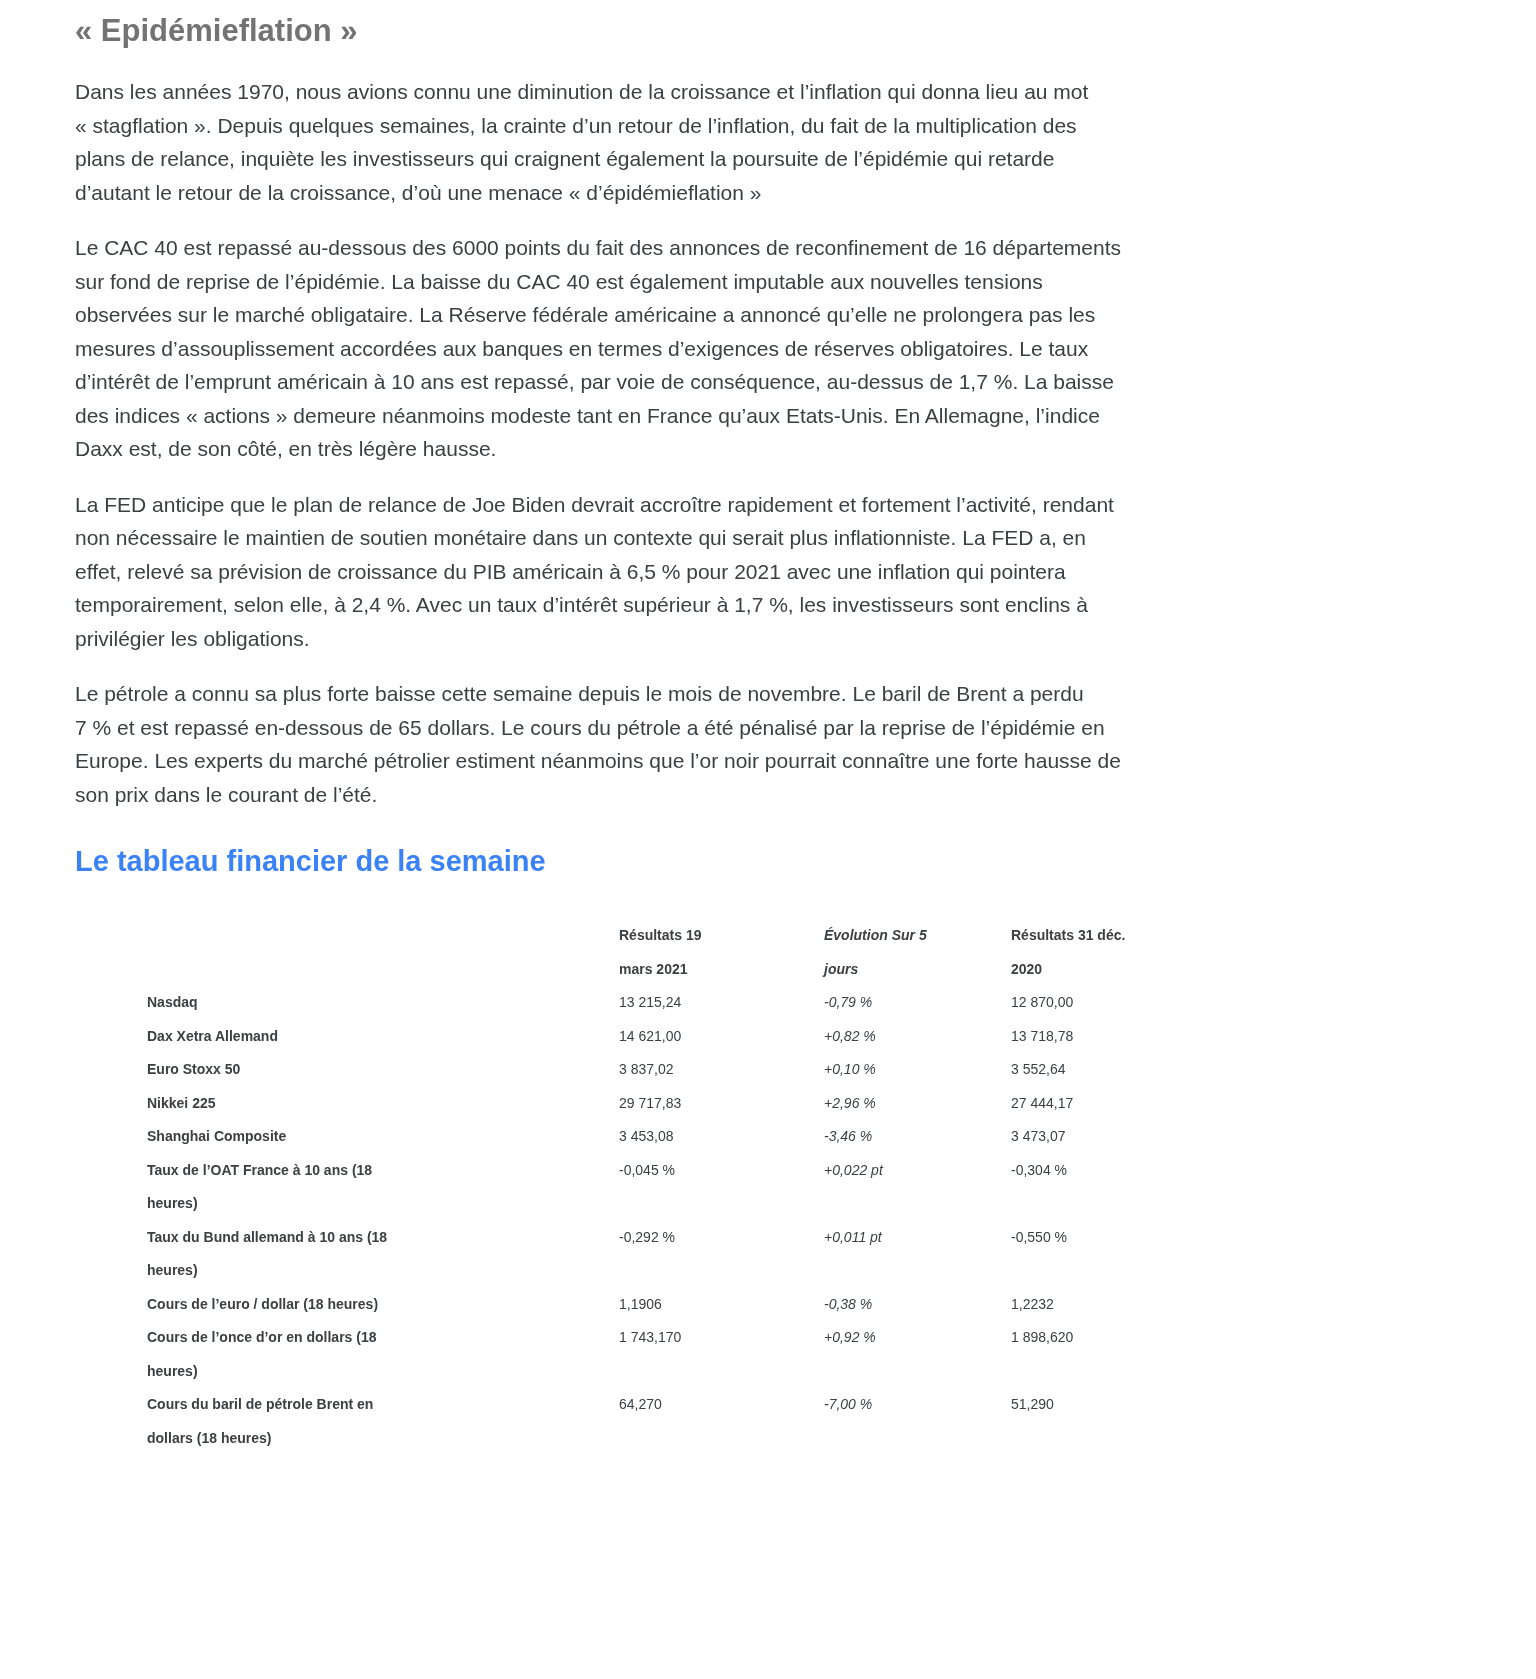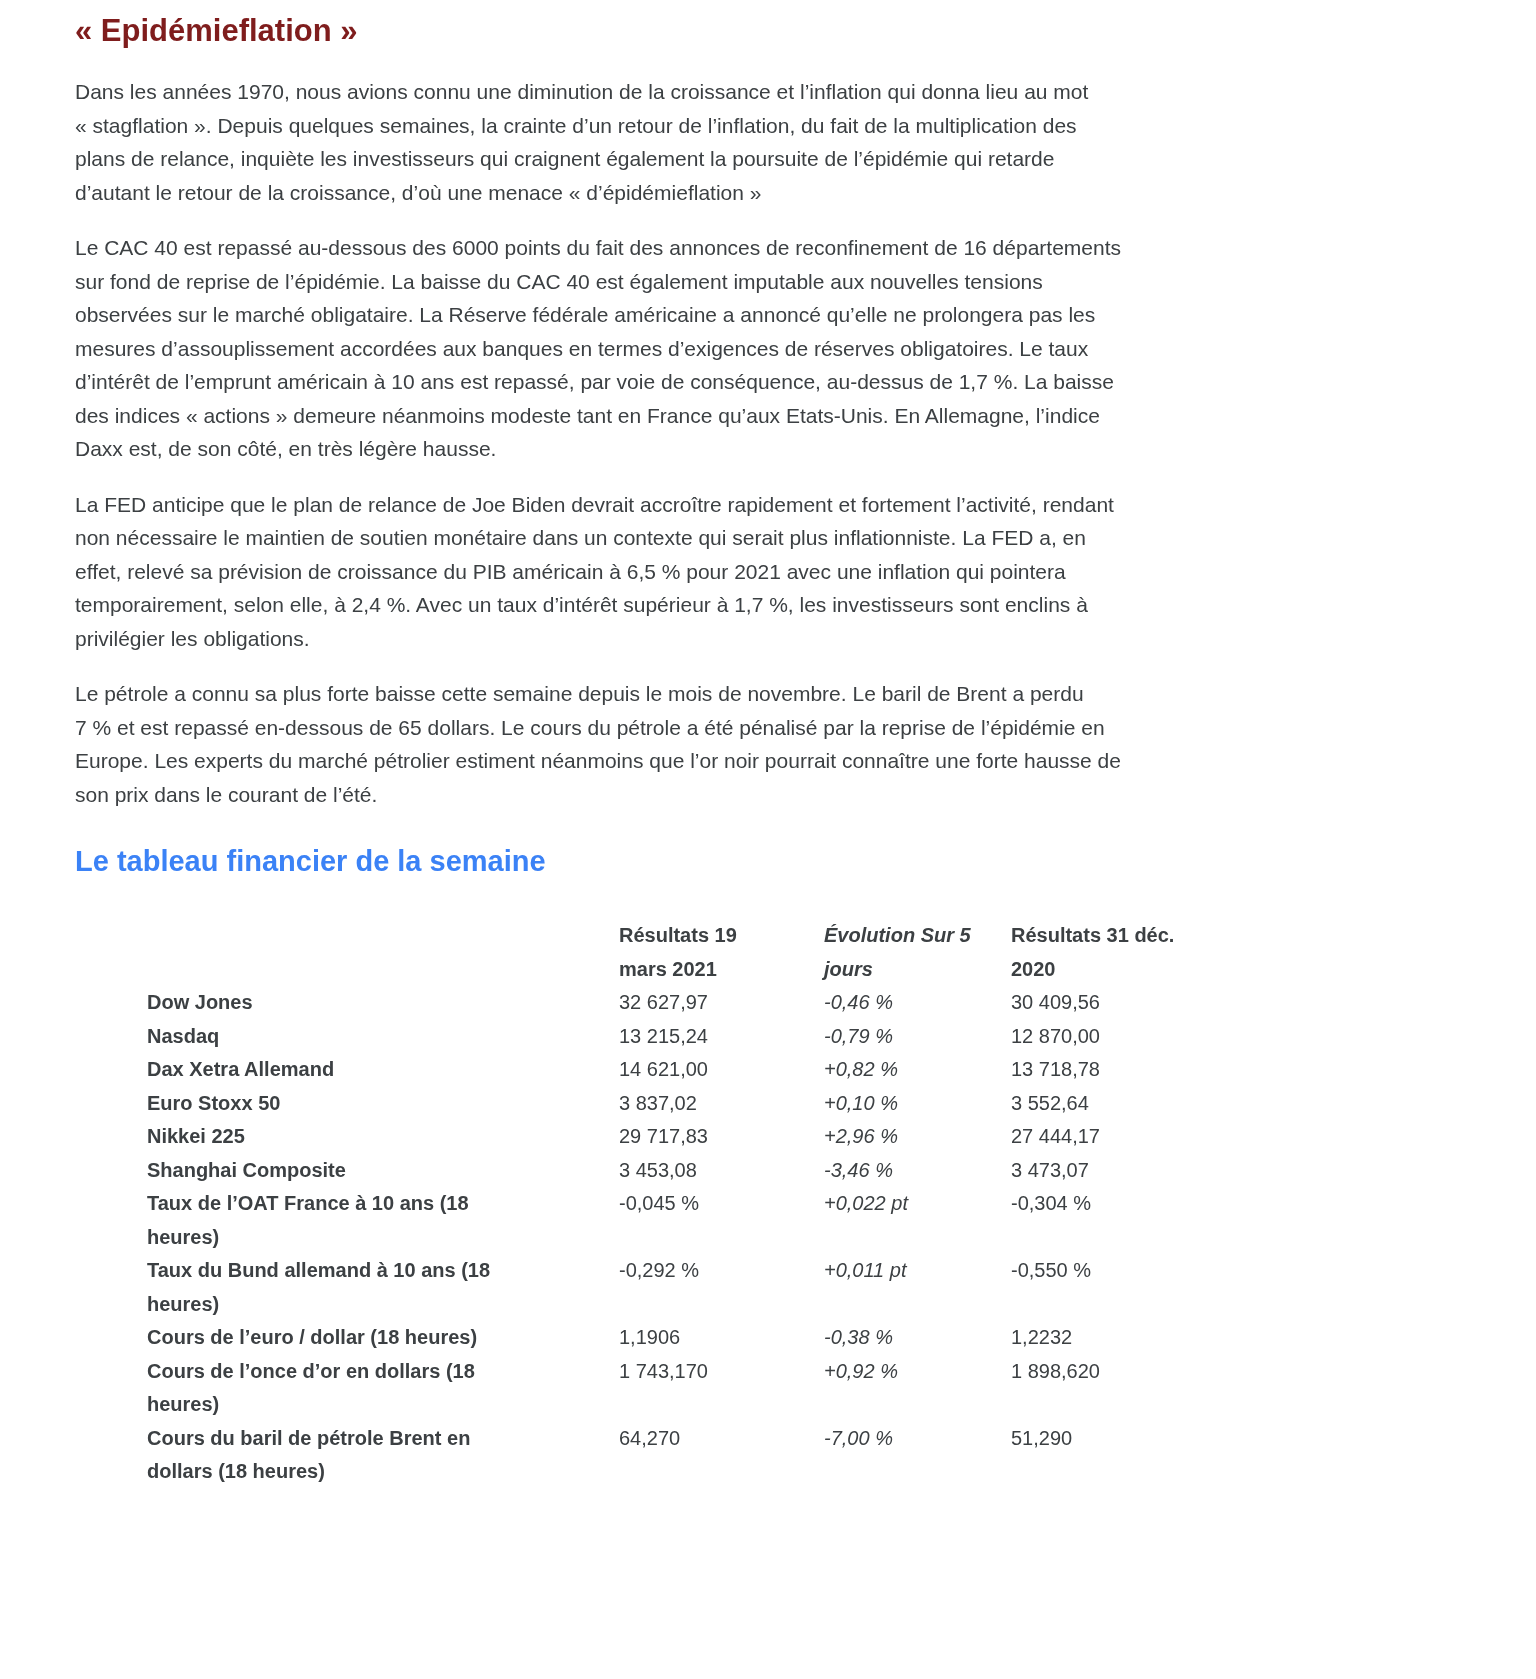--- a/index.html
+++ b/index.html
@@ -13,21 +13,21 @@
   }
   .content {
     padding: 12px 56px 0 75px;
     width: 100%;
   }
   h1.page-title {
     font-size: 31px;
     font-weight: 700;
     line-height: 1.2;
     margin: 0 0 26px 0;
-    color: #7f1d1d;
+    color: #737373;
   }
   p.para {
     font-size: 21px;
     line-height: 33.5px;
     margin: 0 0 22px 0;
     white-space: pre-line;
   }
   h2.section-heading {
     font-size: 29px;
     font-weight: 700;
@@ -37,21 +37,21 @@
   }
   table.fin-table {
     border-collapse: collapse;
     margin: 40px 0 0 72px;
     table-layout: fixed;
   }
   .fin-table th, .fin-table td {
     text-align: left;
     vertical-align: top;
     padding: 0;
-    font-size: 20px;
+    font-size: 14px;
     line-height: 33.5px;
     font-weight: 400;
     white-space: pre-line;
   }
   .fin-table thead th { font-weight: 700; }
   .fin-table .row-label { font-weight: 700; }
   .c-label { width: 472px; }
   .c-r19   { width: 205px; }
   .c-evo   { width: 187px; font-style: italic; }
   .c-r31   { width: 310px; }
@@ -93,26 +93,20 @@
         <th class="c-r19">Résultats 19
 mars 2021</th>
         <th class="c-evo">Évolution Sur 5
 jours</th>
         <th class="c-r31">Résultats 31 déc.
 2020</th>
       </tr>
     </thead>
     <tbody>
 
-  <tr>
-    <th class="c-label row-label">Dow Jones</th>
-    <td class="c-r19">32 627,97</td>
-    <td class="c-evo">-0,46 %</td>
-    <td class="c-r31">30 409,56</td>
-  </tr>
 
   <tr>
     <th class="c-label row-label">Nasdaq</th>
     <td class="c-r19">13 215,24</td>
     <td class="c-evo">-0,79 %</td>
     <td class="c-r31">12 870,00</td>
   </tr>
 
   <tr>
     <th class="c-label row-label">Dax Xetra Allemand</th>

